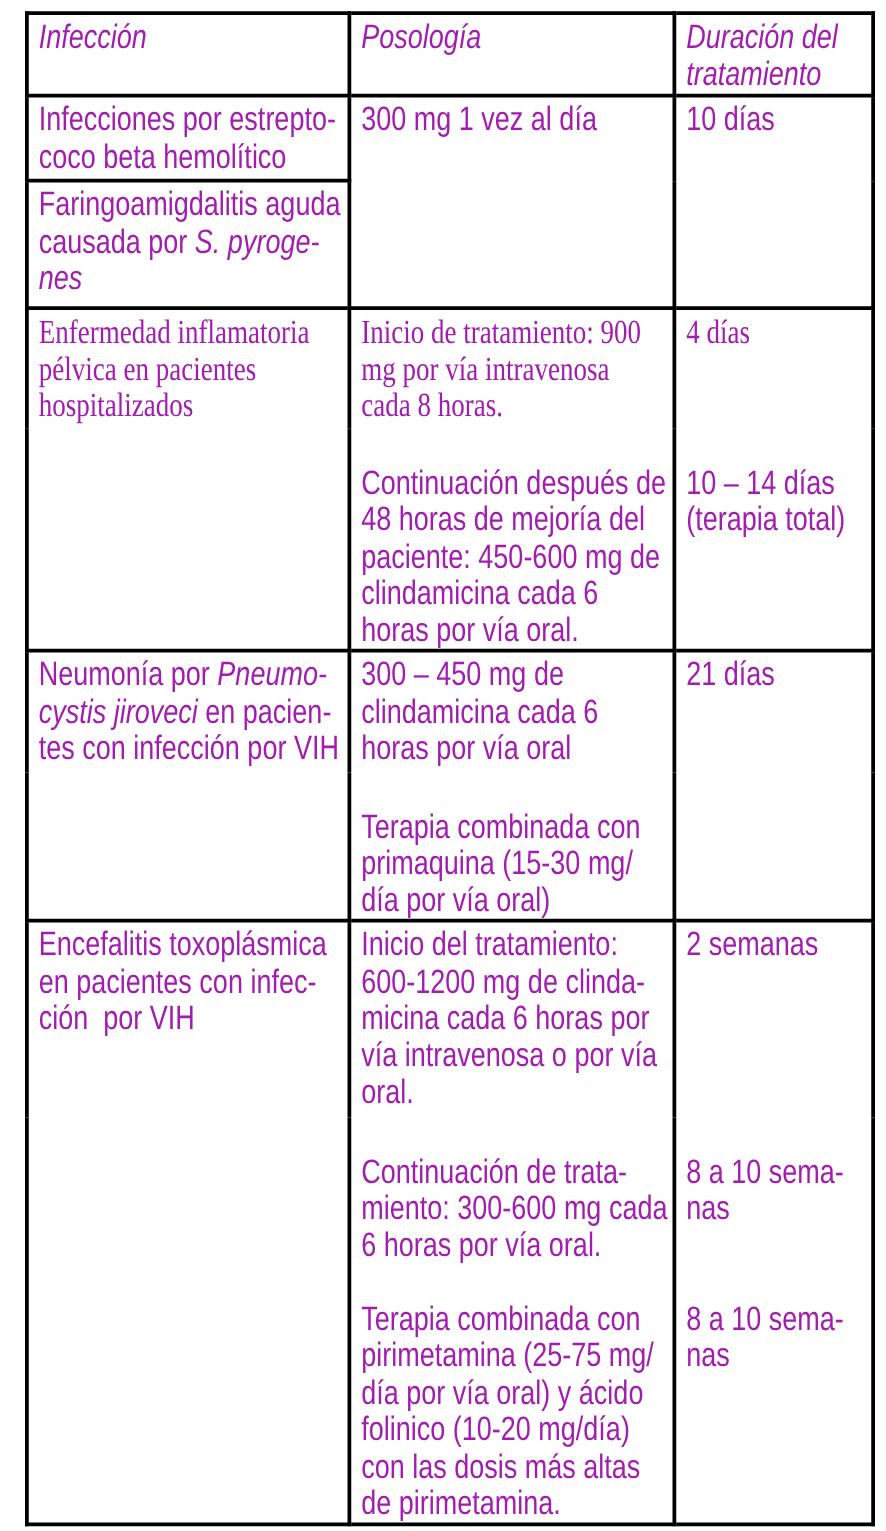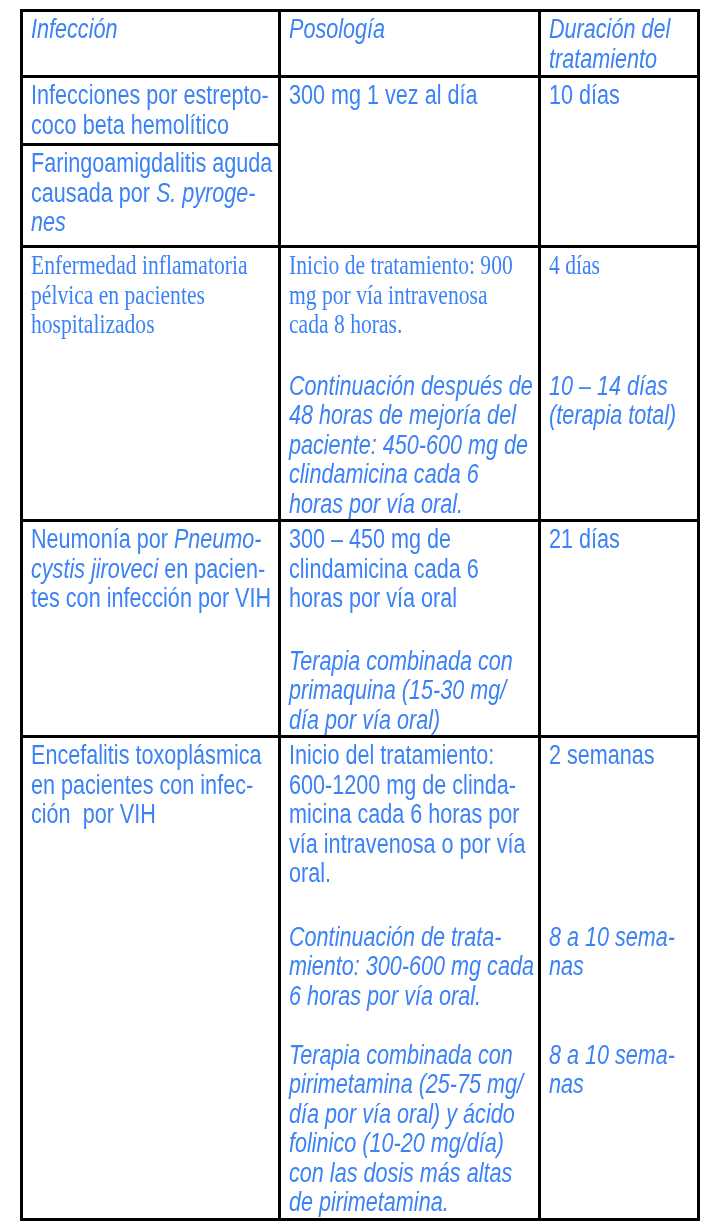--- a/index.html
+++ b/index.html
@@ -1,21 +1,21 @@
 <!DOCTYPE html>
 <html><head>
 <meta charset="utf-8">
 <style>
   html, body { margin: 0; padding: 0; }
   .page {
     position: relative;
     width: 709px;
     height: 1225px;
     background: #ffffff;
-    color: #3b82f6;
+    color: #a21caf;
     font-family: "Liberation Sans", "DejaVu Sans", sans-serif;
     overflow: hidden;
   }
   table.dose-table {
     position: absolute;
     left: 20px;
     top: 9px;
     width: 677px;
     border-collapse: collapse;
     table-layout: fixed;
@@ -34,21 +34,21 @@
   .dose-table th { font-style: italic; }
   
   .cx {
     transform: scaleX(0.8);
     transform-origin: 0 0;
     width: 125%;
     white-space: pre-wrap;
   }
   .it { font-style: italic; }
   
-  tr.sub td { border-top: none; padding-top: 29px; font-style: italic; }
+  tr.sub td { border-top: none; padding-top: 29px; }
   td.nb { border-bottom: none; }
   
   tr.h-head  { height: 66px; }
   tr.h-r1a   { height: 68px; }
   tr.h-r1b   { height: 102px; }
   tr.h-r2a   { height: 96px; font-family: Liberation Serif, serif; }
   tr.h-r2b   { height: 175px; }
   tr.h-r3a   { height: 97px; }
   tr.h-r3b   { height: 117px; }
   tr.h-r4a   { height: 157px; }

